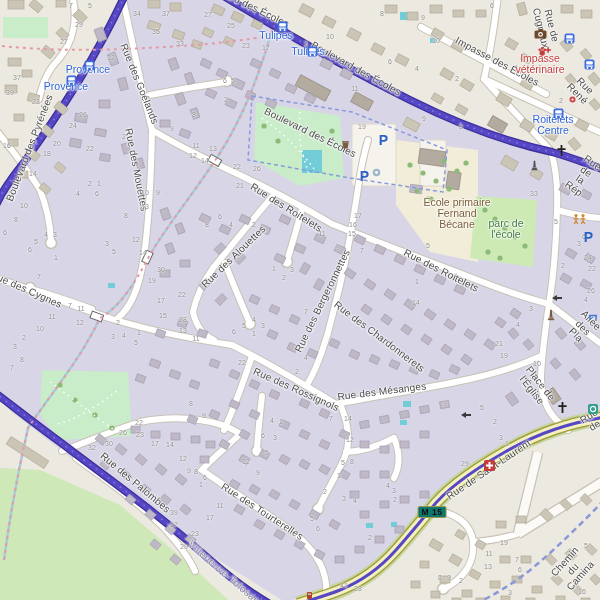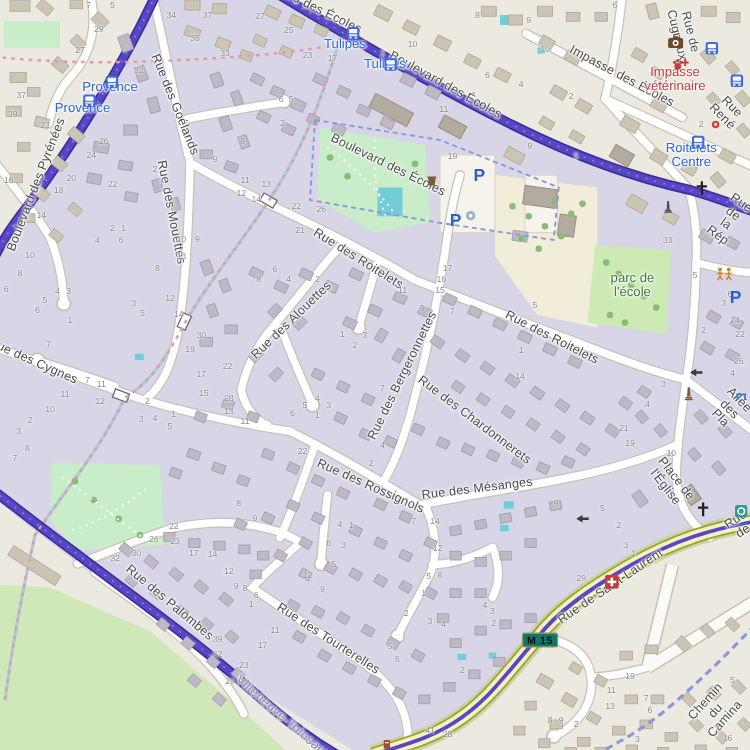--- a/index.html
+++ b/index.html
@@ -549,20 +549,23 @@
       <div class="lbl street" style="left: 592px; top: 421px; --r: -33deg;">Rue de</div>
       <div class="lbl street" style="left: 573px; top: 569px; --r: -48deg;">Chemin du Camina</div>
       <div class="lbl transit" style="left: 88px; top: 70px;">Provence</div>
       <div class="lbl transit" style="left: 66px; top: 87px;">Provence</div>
       <div class="lbl transit" style="left: 276px; top: 36px;">Tulipes</div>
       <div class="lbl transit" style="left: 308px; top: 52px;">Tulipes</div>
       <div class="lbl transit" style="left: 553px; top: 125px;">Roitelets
 Centre</div>
       <div class="lbl poi" style="left: 540px; top: 64px; color: rgb(196, 60, 60);">Impasse
 vétérinaire</div>
+      <div class="lbl poi" style="left: 457px; top: 214px; color: rgb(124, 94, 54);">École primaire
+Fernand
+Bécane</div>
       <div class="lbl poi" style="left: 506px; top: 229px; color: rgb(63, 122, 63);">parc de
 l'école</div>
       <div class="lbl area" style="left: 226px; top: 575px; --r: 41deg;">Villeneuve-Tolosane</div>
       <span class="hn" style="left: 71px; top: 5px;">7</span>
       <span class="hn" style="left: 90px; top: 5px;">5</span>
       <span class="hn" style="left: 137px; top: 13px;">34</span>
       <span class="hn" style="left: 166px; top: 13px;">37</span>
       <span class="hn" style="left: 156px; top: 31px;">35</span>
       <span class="hn" style="left: 180px; top: 43px;">33</span>
       <span class="hn" style="left: 79px; top: 24px;">29</span>

